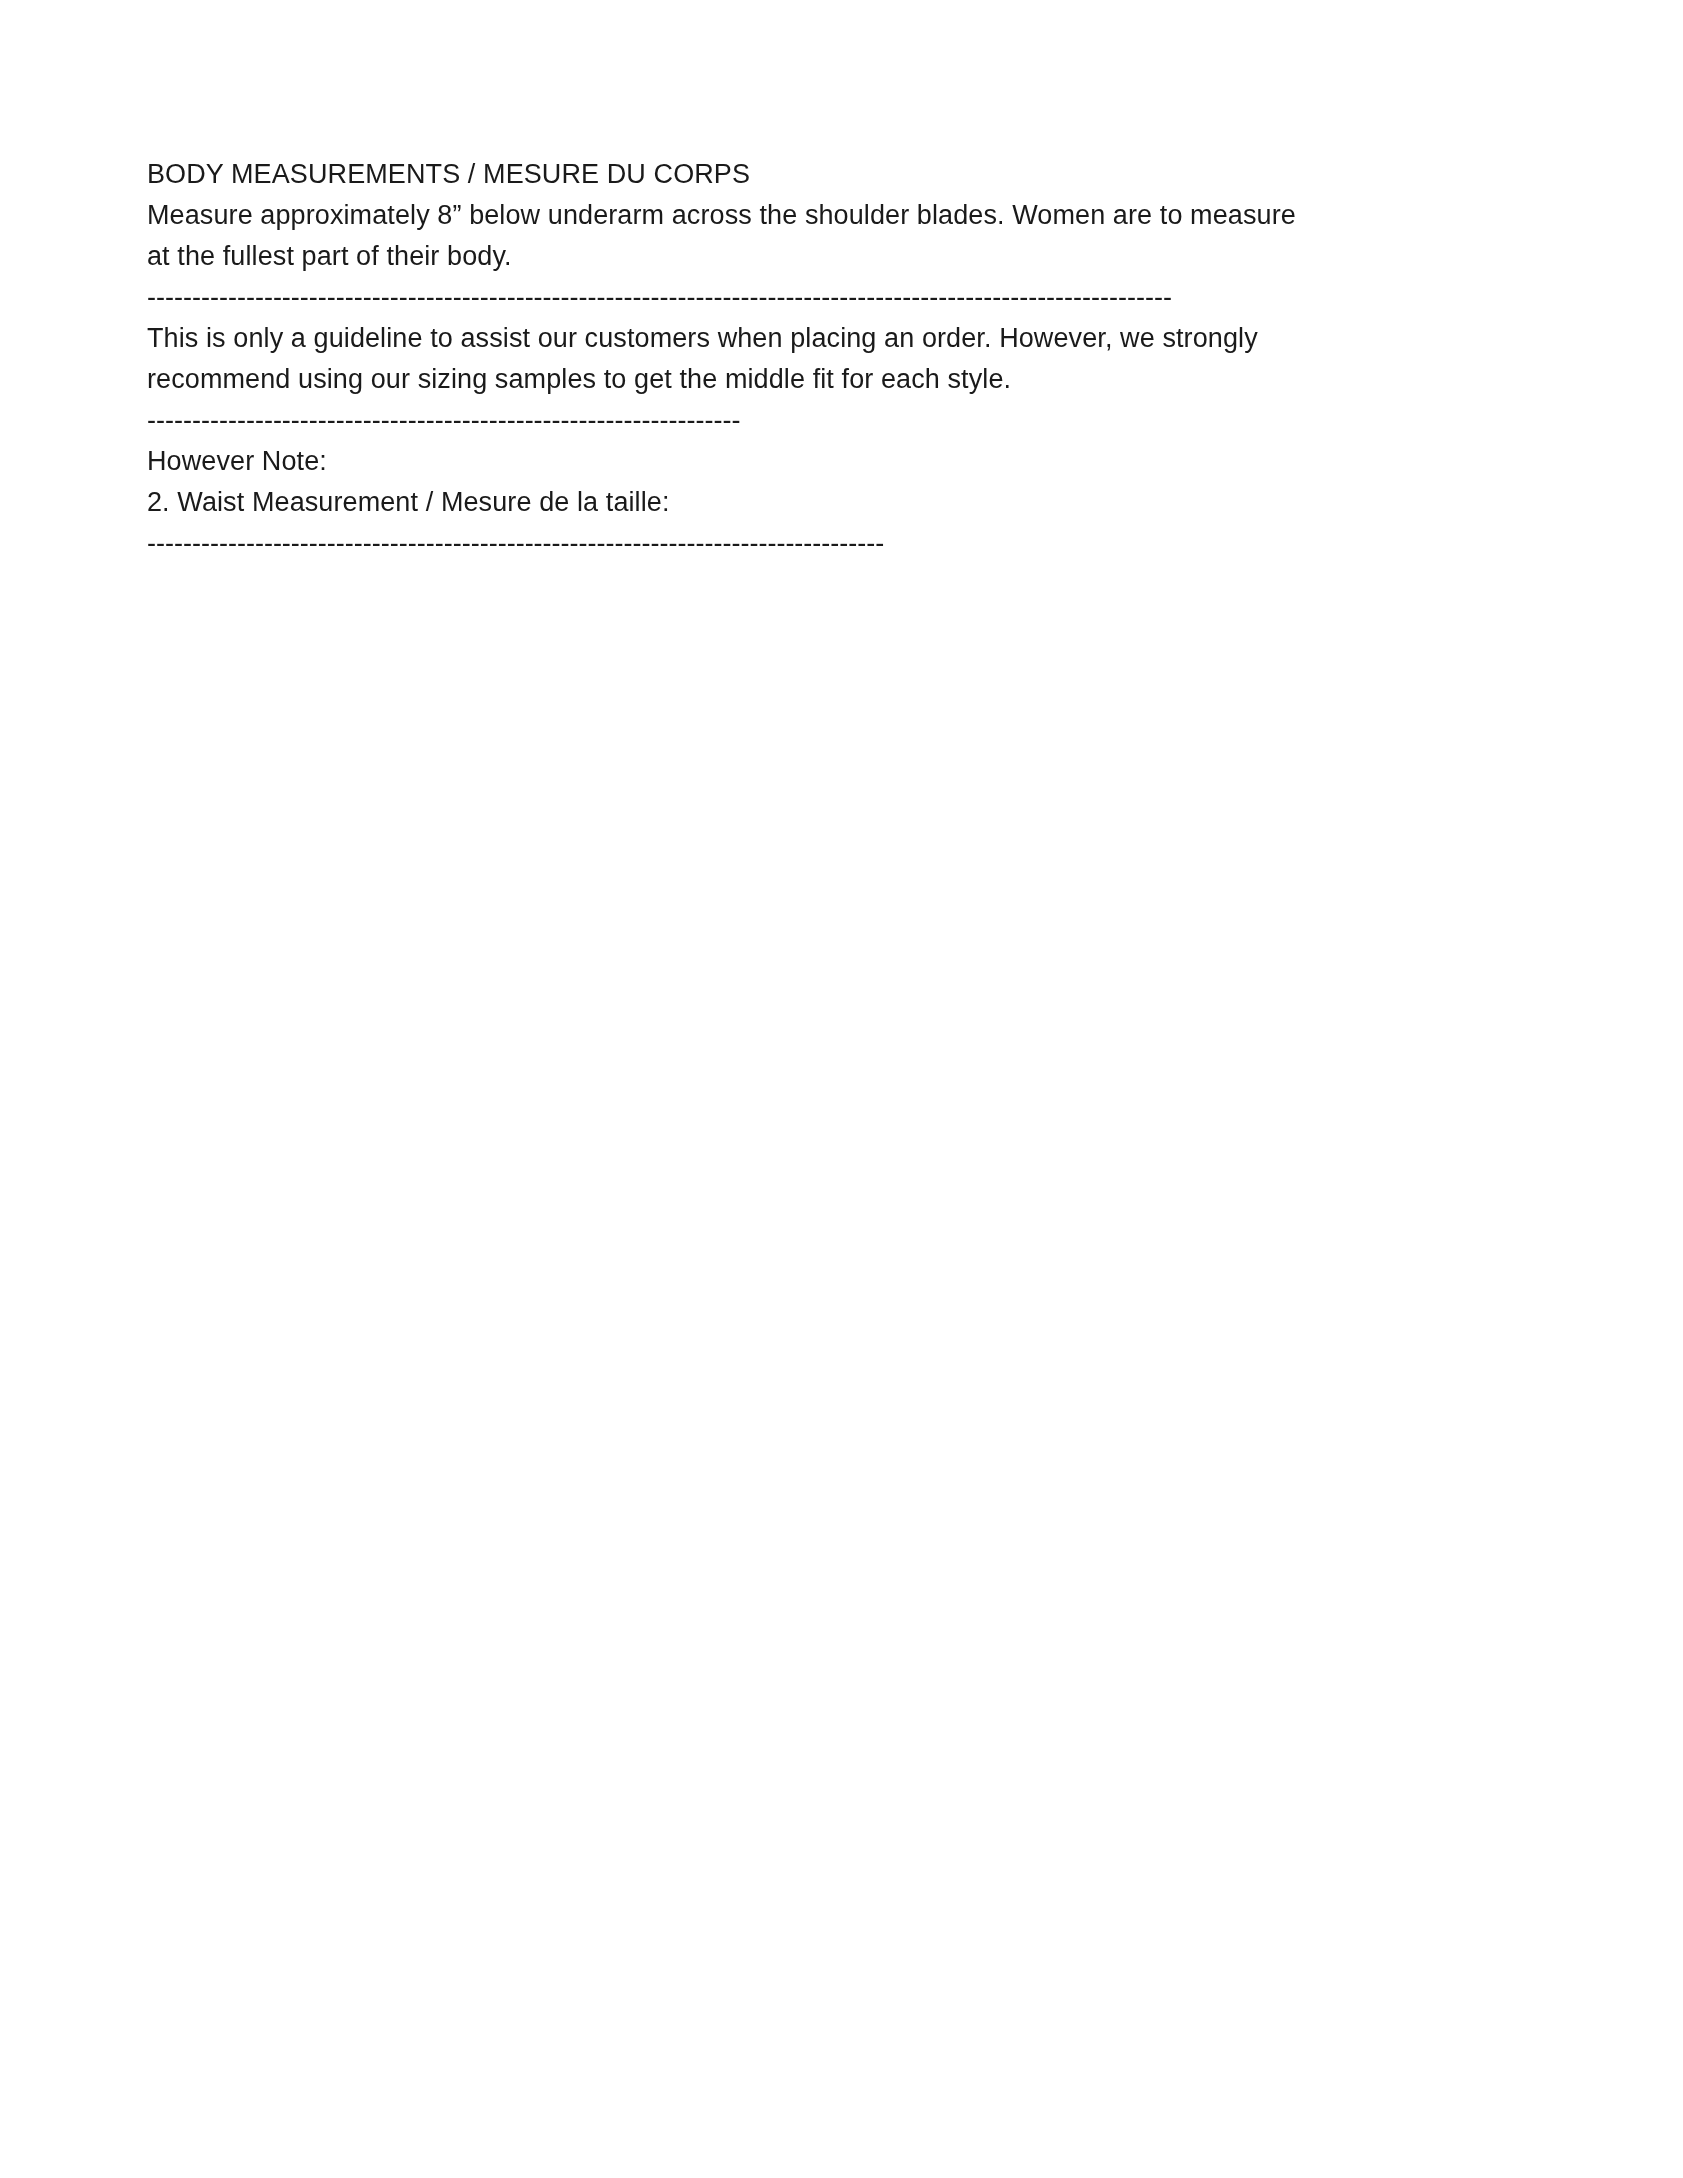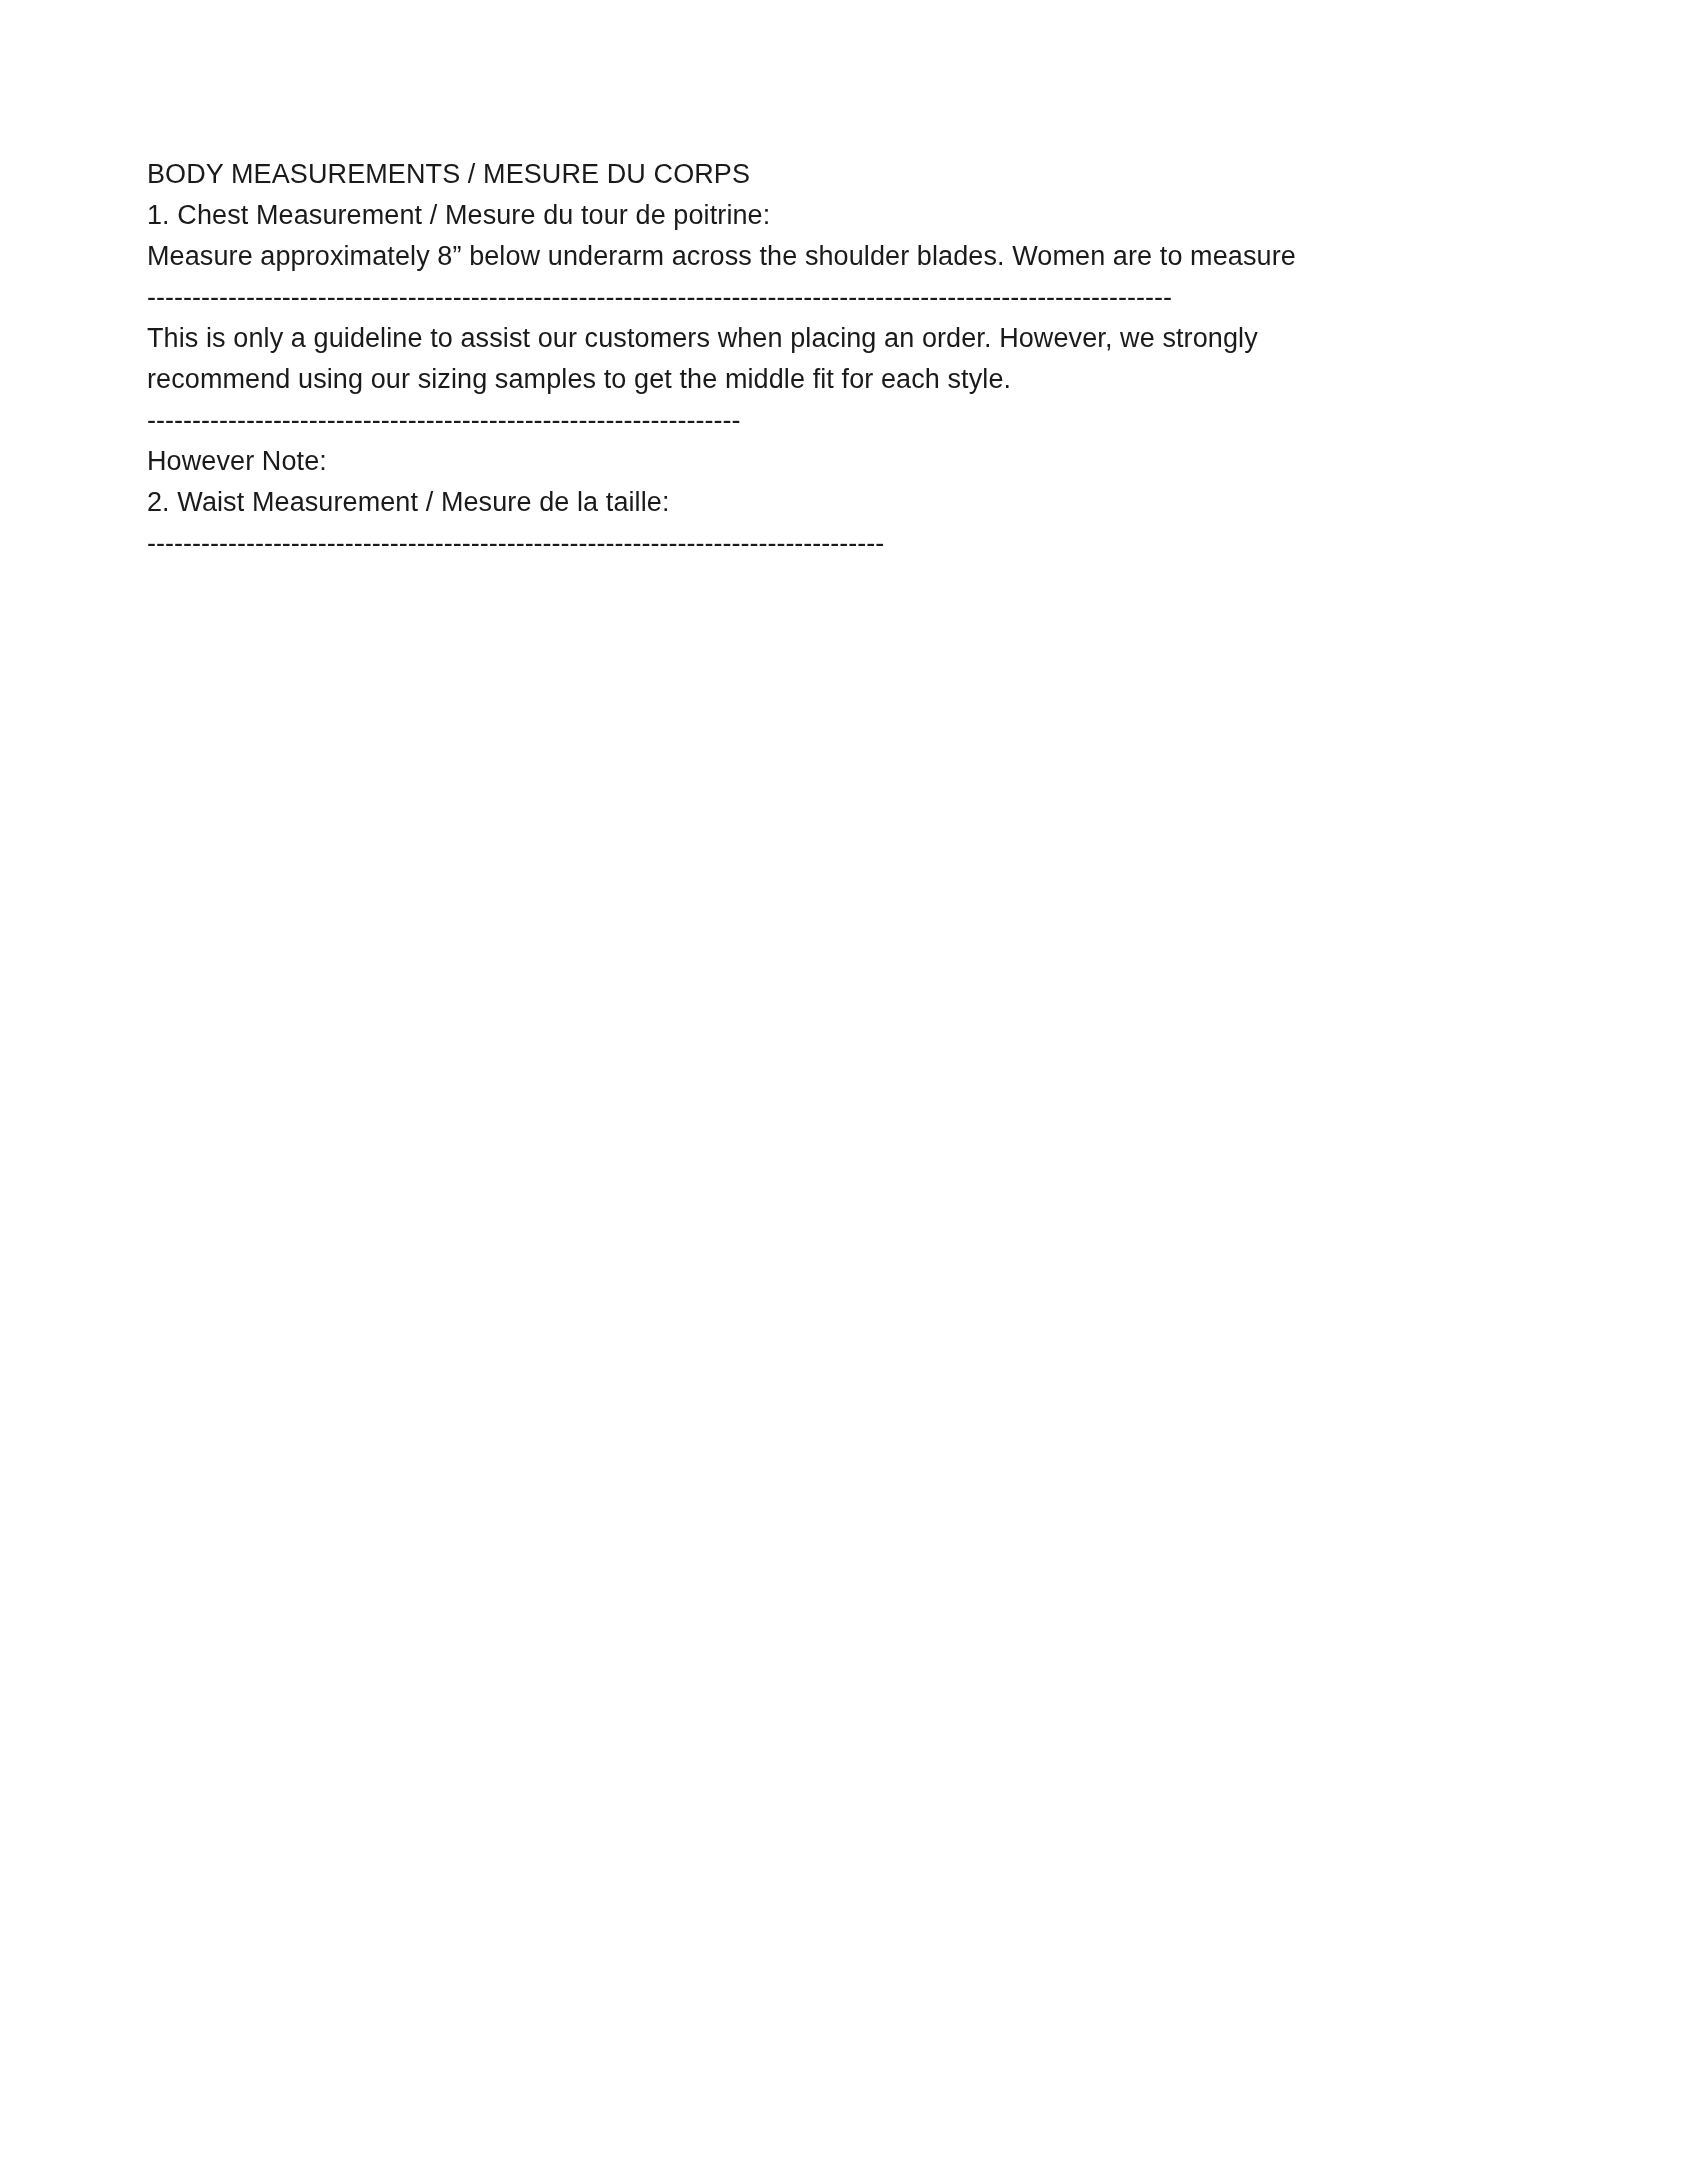--- a/index.html
+++ b/index.html
@@ -34,24 +34,24 @@
   }
 </style>
 </head>
 <body>
 
 <div class="page">
   <div class="content">
 
     <div class="line">BODY MEASUREMENTS / MESURE DU CORPS</div>
 
-    <div class="line">1. Chest Measurement / Mesure du tour de poitrine:</div>
 
     <div class="line">Measure approximately 8” below underarm across the shoulder blades. Women are to measure</div>
 
+    <div class="line">at the fullest part of their body.</div>
 
     <div class="line divider">------------------------------------------------------------------------------------------------------------------</div>
 
     <div class="line">This is only a guideline to assist our customers when placing an order. However, we strongly</div>
 
     <div class="line">recommend using our sizing samples to get the middle fit for each style.</div>
 
     <div class="line divider">------------------------------------------------------------------</div>
 
     <div class="line">However Note:</div>

